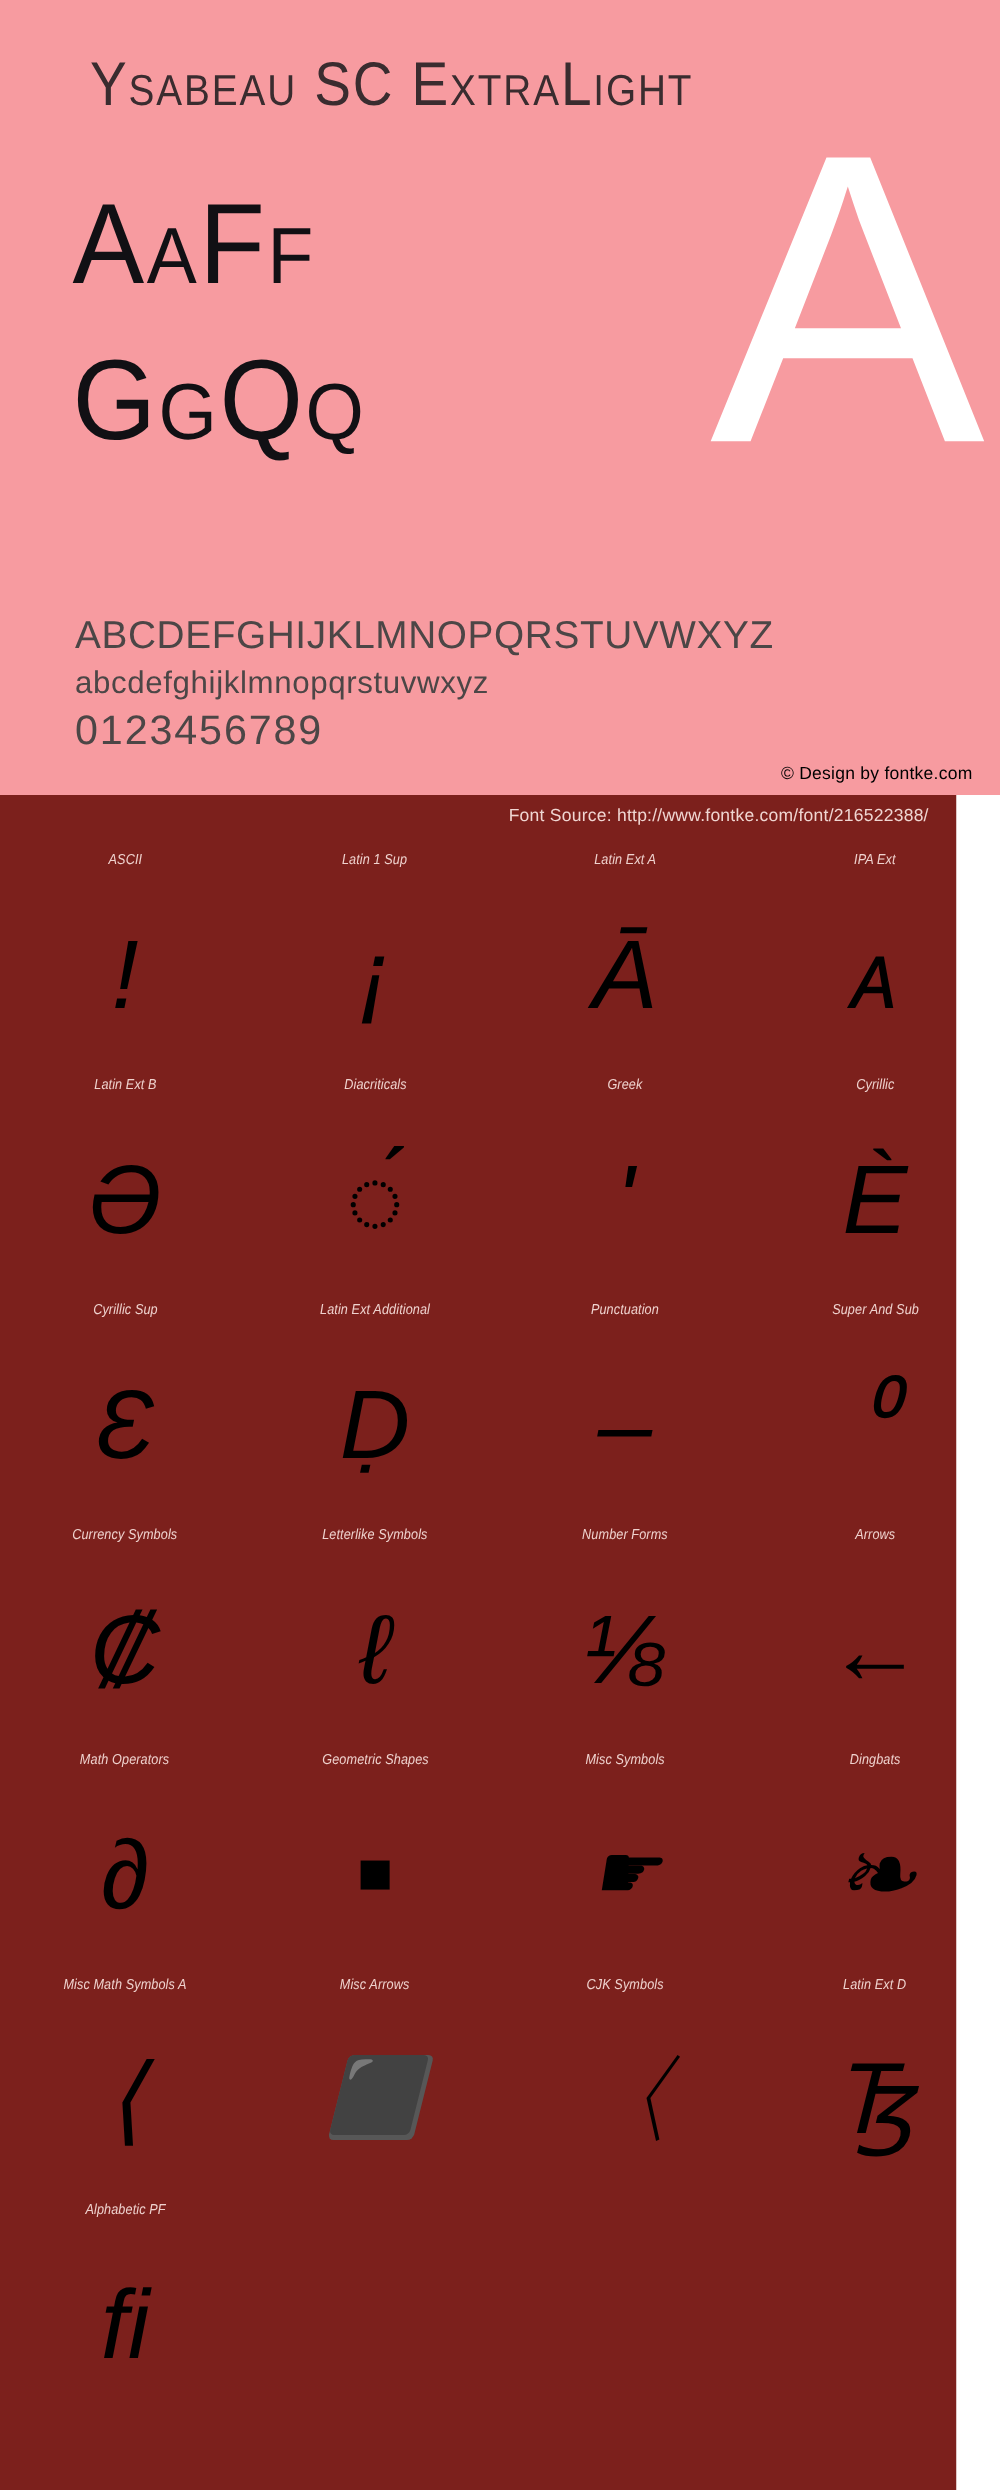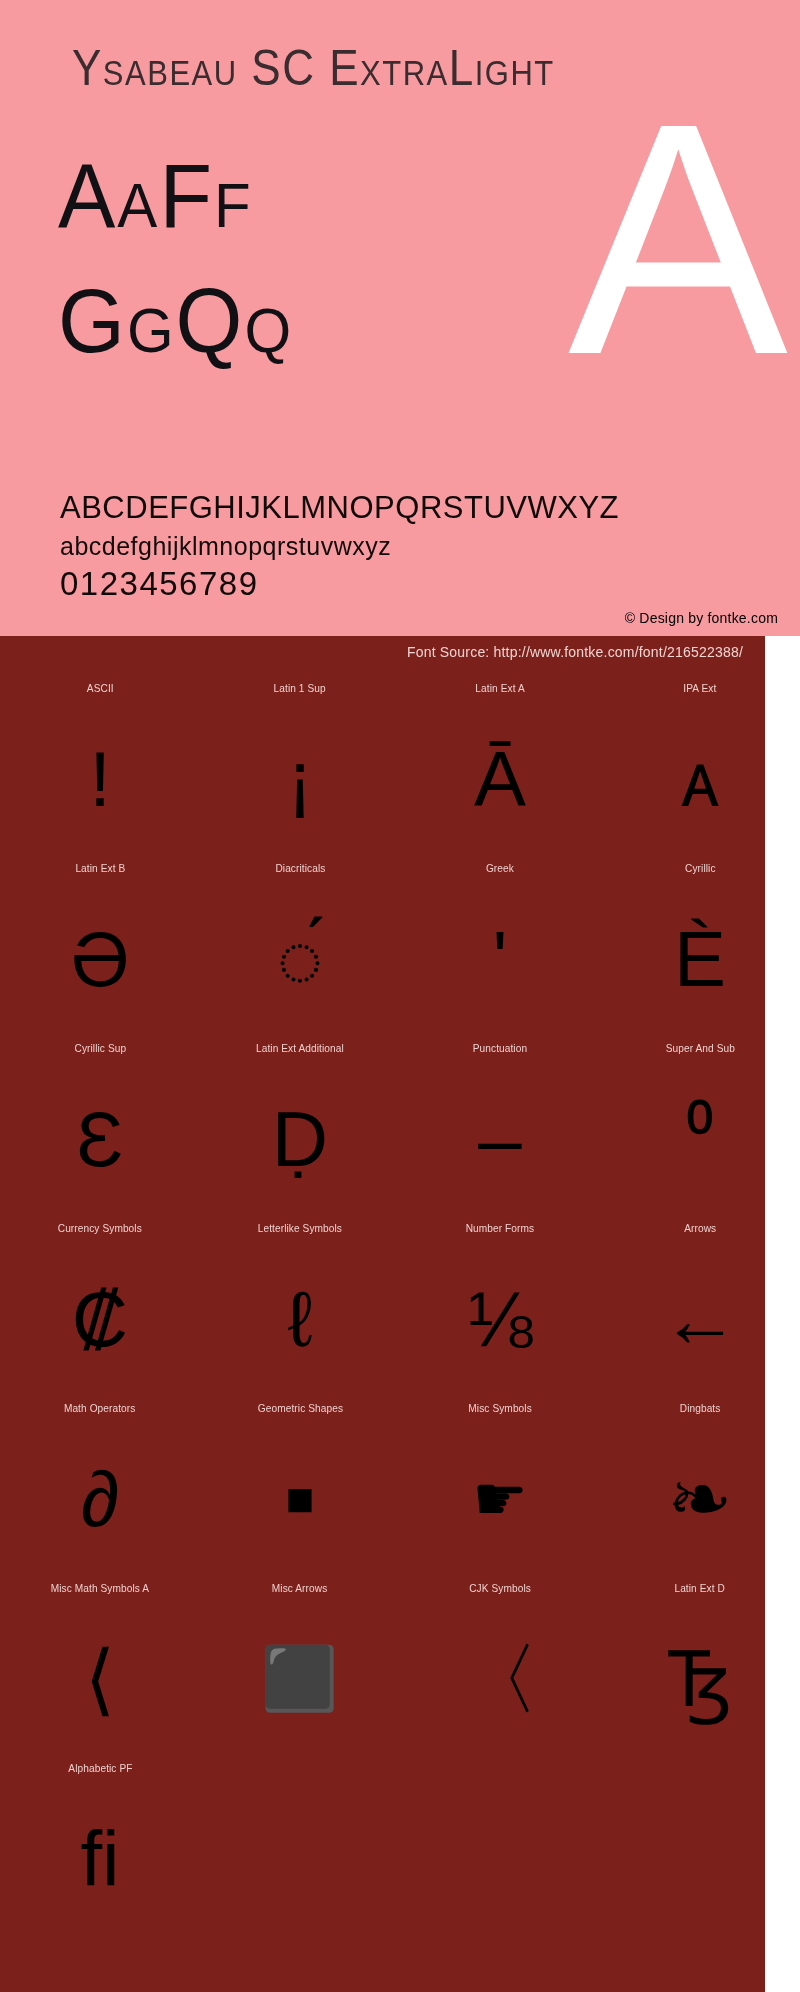--- a/index.html
+++ b/index.html
@@ -72,21 +72,21 @@
     white-space:nowrap;
     transform:scaleY(1.06);
     transform-origin:left top;
   }
 
   
   .alpha-block{
     position:absolute;
     left:60px;
     top:488px;
-    color:#000000;
+    color:#404040;
   }
   .alpha-row{
     font-family:"Liberation Sans", sans-serif;
     font-weight:200;
     white-space:nowrap;
     letter-spacing:.5px;
     opacity:.93;
   }
   .alpha-upper{ font-size:31px; line-height:40px; }
   .alpha-lower{ font-size:25px; line-height:36px; }
@@ -125,20 +125,21 @@
   }
 
   .block-grid{
     position:absolute;
     left:0;
     top:42px;
     width:800px;
     display:grid;
     grid-template-columns:repeat(4, 1fr);
     grid-auto-rows:180px;
+    font-style:italic;
   }
   .block-cell{
     position:relative;
     display:flex;
     flex-direction:column;
     align-items:center;
   }
   .block-label{
     font-family:"Liberation Sans", sans-serif;
     font-weight:300;

